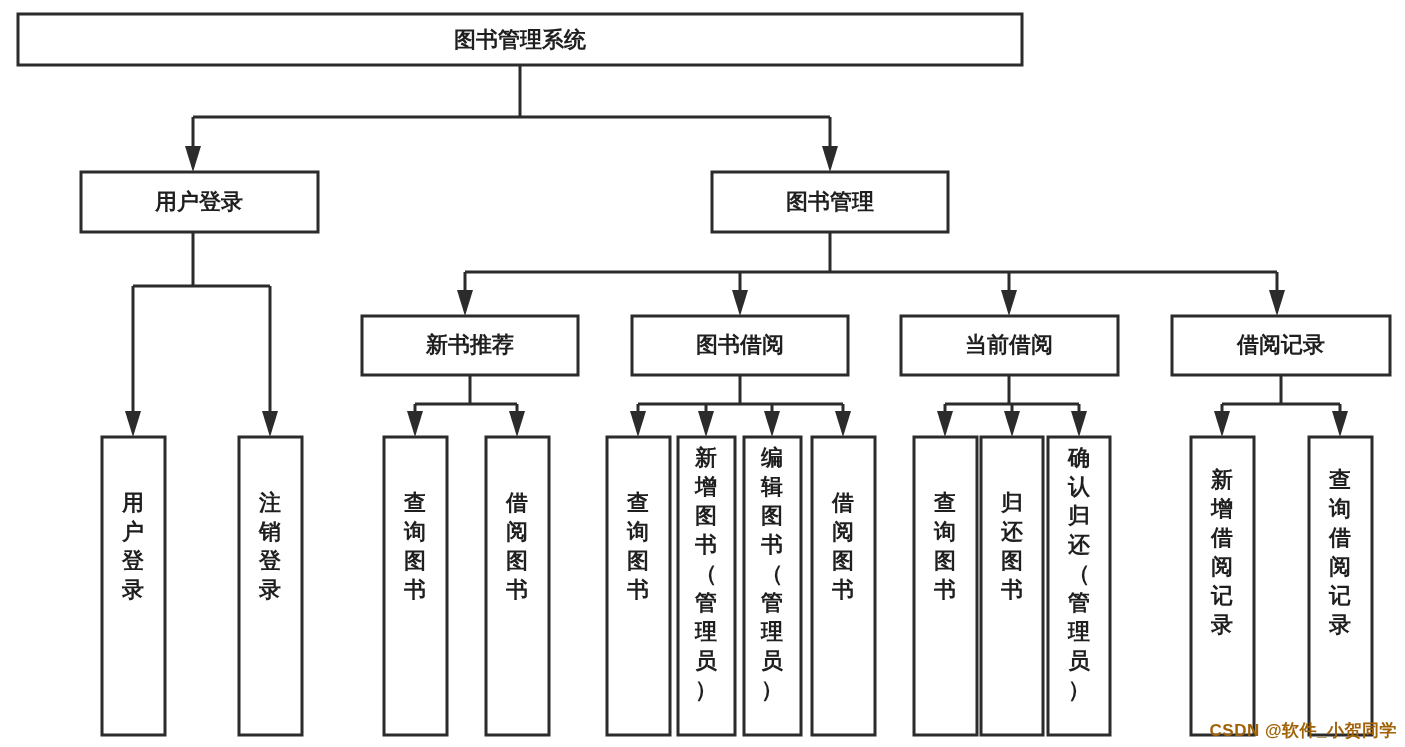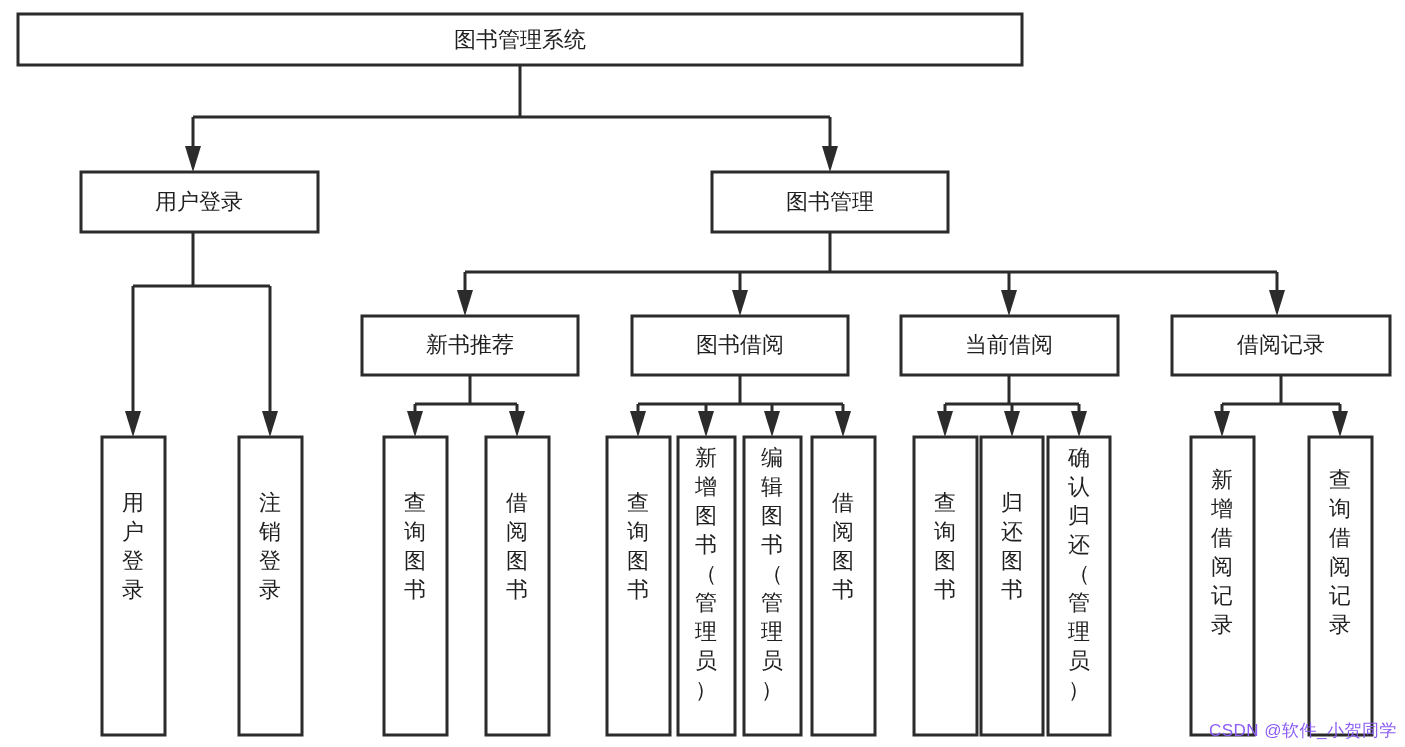--- a/index.html
+++ b/index.html
@@ -13,20 +13,21 @@
     font-family: "Liberation Sans", "DejaVu Sans", sans-serif;
     overflow: hidden;
     position: relative;
   }
   #diagram-root {
     position: absolute;
     left: 0;
     top: 0;
     width: 1405px;
     height: 747px;
+    font-weight: bold;
   }
   svg.tree {
     display: block;
     width: 1405px;
     height: 747px;
   }
   .node-box {
     fill: #ffffff;
     stroke: #2b2b2b;
     stroke-width: 3;
@@ -57,21 +58,21 @@
     font-size: 22px;
     fill: #1f1f1f;
     text-anchor: middle;
   }
   .watermark {
     position: absolute;
     right: 8px;
     bottom: 5px;
     font-family: "Liberation Sans", "DejaVu Sans", sans-serif;
     font-size: 17px;
-    color: #8b5cf6;
+    color: #a16207;
     letter-spacing: 0.5px;
     white-space: nowrap;
     user-select: none;
   }
 </style>
 </head>
 <body>
 
 <div id="diagram-root">
   <svg class="tree" viewBox="0 0 1405 747" xmlns="http://www.w3.org/2000/svg">

